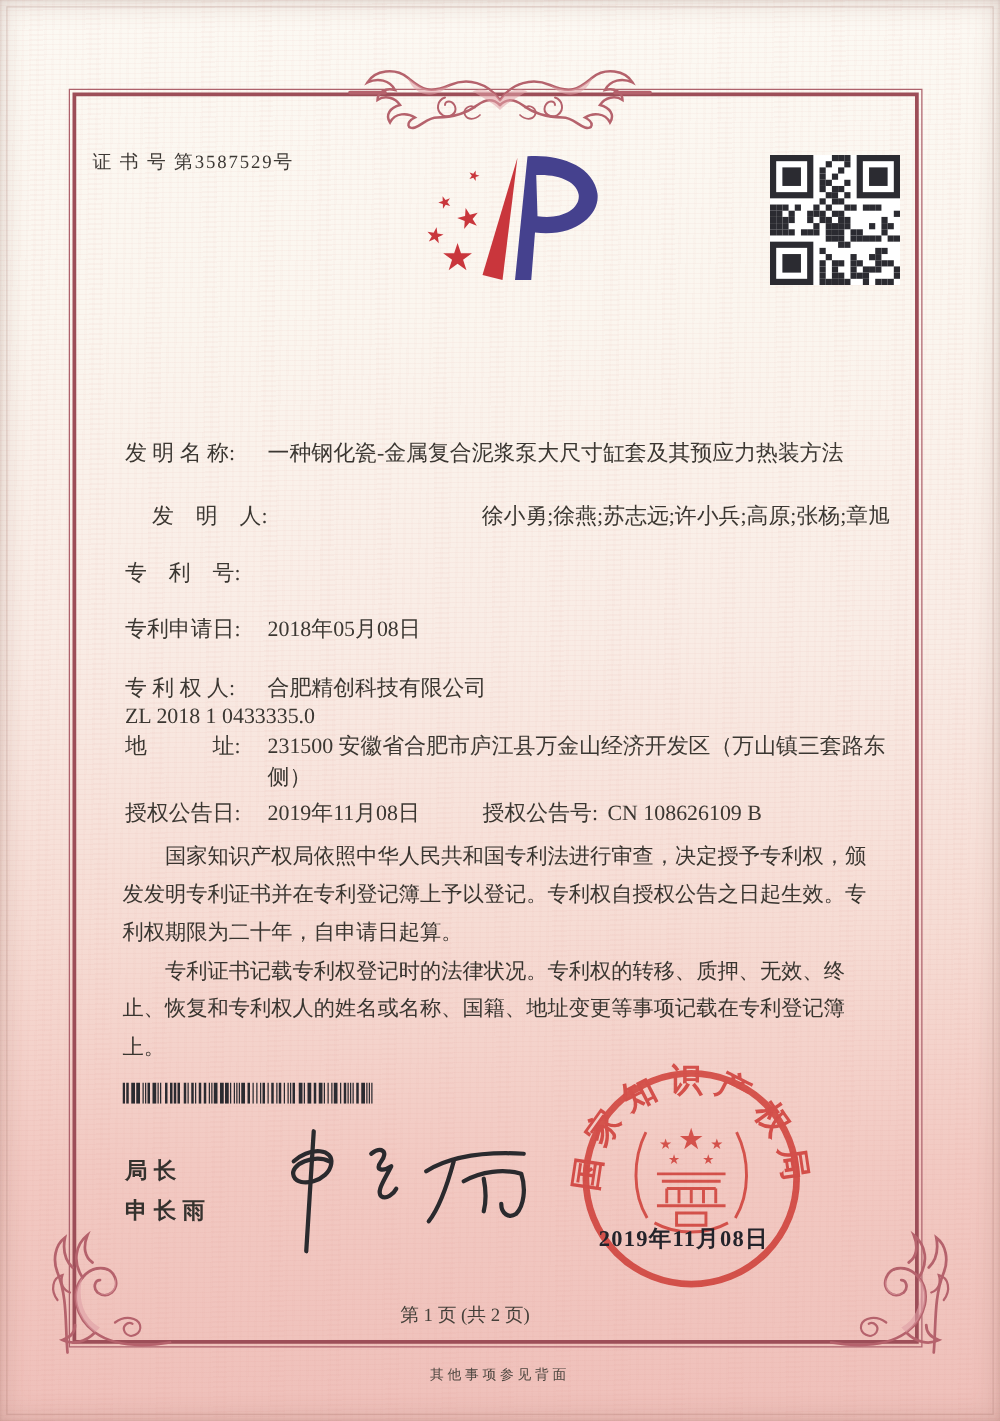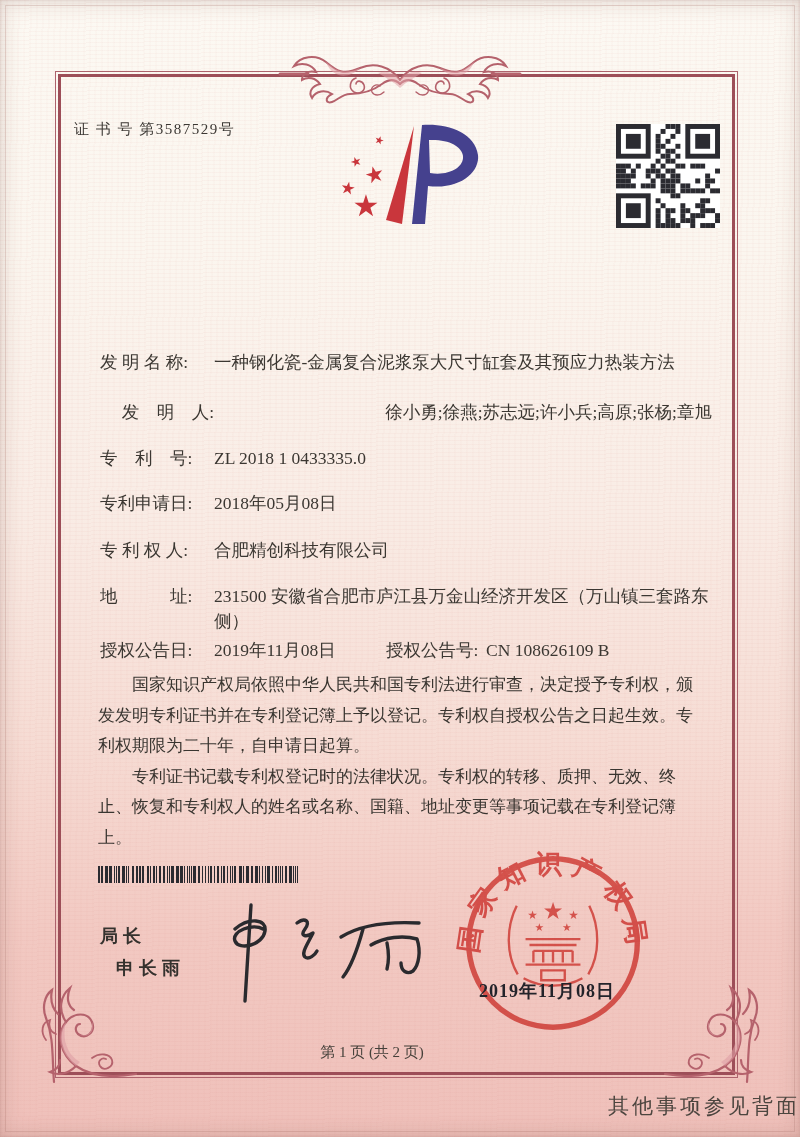--- a/index.html
+++ b/index.html
@@ -29,21 +29,21 @@
   .frow{position:absolute;display:flex;align-items:flex-start;font-size:17.5px;line-height:1.45;width:612px;}
   .flabel{flex:0 0 114px;white-space:pre;}
   .fvalue{flex:1;max-width:500px;}
   .frow .pair2{margin-left:20px;display:flex;}
   .pair2 .flabel{flex:0 0 100px;}
   .paras{left:98px;top:670px;width:610px;font-size:17px;line-height:1.8;color:#393530;}
   .paras p{margin:0;text-indent:2em;}
   .director{font-size:18px;color:#35322e;letter-spacing:5px;font-weight:600;}
   .seal-date{left:479px;top:979px;font-size:18px;color:#23232a;letter-spacing:1px;font-weight:600;}
   .page-num{left:0;top:1043px;width:100%;text-align:center;font-size:15px;color:#45403a;transform:translateX(-28px);}
-  .back-note{left:0;top:1092px;width:100%;text-align:right;font-size:21px;color:#4c453f;letter-spacing:3px;}
+  .back-note{left:0;top:1092px;width:100%;text-align:center;font-size:11px;color:#4c453f;letter-spacing:3px;}
   .seal-svg{opacity:.9;mix-blend-mode:multiply;}
   .flourish-r{transform:scaleX(-1);}
 </style>
 </head>
 <body>
 
 <div class="photo">
   <div class="sheet-line"></div>
 
   <div class="frame">
@@ -223,21 +223,21 @@
 
   <div class="abs fields">
     <div class="frow" style="top:0;">
       <span class="flabel">发 明 名 称:</span>
       <span class="fvalue">一种钢化瓷-金属复合泥浆泵大尺寸缸套及其预应力热装方法</span>
     </div>
     <div class="frow" style="top:50px;text-align:right;">
       <span class="flabel">发　明　人:</span>
       <span class="fvalue">徐小勇;徐燕;苏志远;许小兵;高原;张杨;章旭</span>
     </div>
-    <div class="frow" style="top:96px;">
+    <div class="frow" style="top:96px;flex-direction:column;">
       <span class="flabel">专　利　号:</span>
       <span class="fvalue">ZL 2018 1 0433335.0</span>
     </div>
     <div class="frow" style="top:141px;">
       <span class="flabel">专利申请日:</span>
       <span class="fvalue">2018年05月08日</span>
     </div>
     <div class="frow" style="top:188px;">
       <span class="flabel">专 利 权 人:</span>
       <span class="fvalue">合肥精创科技有限公司</span>
@@ -320,21 +320,21 @@
       <rect x="182" y="0" width="1" height="17" fill="#2b2b31"></rect>
       <rect x="184" y="0" width="1" height="17" fill="#2b2b31"></rect>
       <rect x="187" y="0" width="2" height="17" fill="#2b2b31"></rect>
       <rect x="191" y="0" width="3" height="17" fill="#2b2b31"></rect>
       <rect x="195" y="0" width="1" height="17" fill="#2b2b31"></rect>
       <rect x="197" y="0" width="1" height="17" fill="#2b2b31"></rect>
       <rect x="199" y="0" width="1" height="17" fill="#2b2b31"></rect>
     </svg>
 
   <div class="abs director" style="left:100px;top:924px;">局长</div>
-  <div class="abs director" style="left:116px;top:956px;">申长雨</div>
+  <div class="abs director" style="left:100px;top:956px;">申长雨</div>
 
   <svg class="abs" style="left:205px;top:893px;" width="250" height="115" viewBox="0 0 250 115">
     <g stroke="#2a2a2e" fill="none" stroke-width="3.4" stroke-linecap="round" stroke-linejoin="round">
       <path d="M30,36 C44,24 62,26 60,38 C58,52 34,58 30,48 C26,38 48,30 58,36"></path>
       <path d="M46,12 C44,40 42,78 40,108"></path>
       <path d="M92,30 C100,24 106,28 100,36 C94,44 102,44 108,40 C102,52 96,60 100,64 C104,67 110,62 112,58"></path>
       <path d="M136,44 C152,34 178,28 214,30"></path>
       <path d="M158,36 C152,58 146,74 138,84"></path>
       <path d="M166,52 C180,44 198,42 212,46 C216,58 214,72 208,78 C202,82 196,78 196,70"></path>
       <path d="M182,50 C184,60 184,68 182,76"></path>

